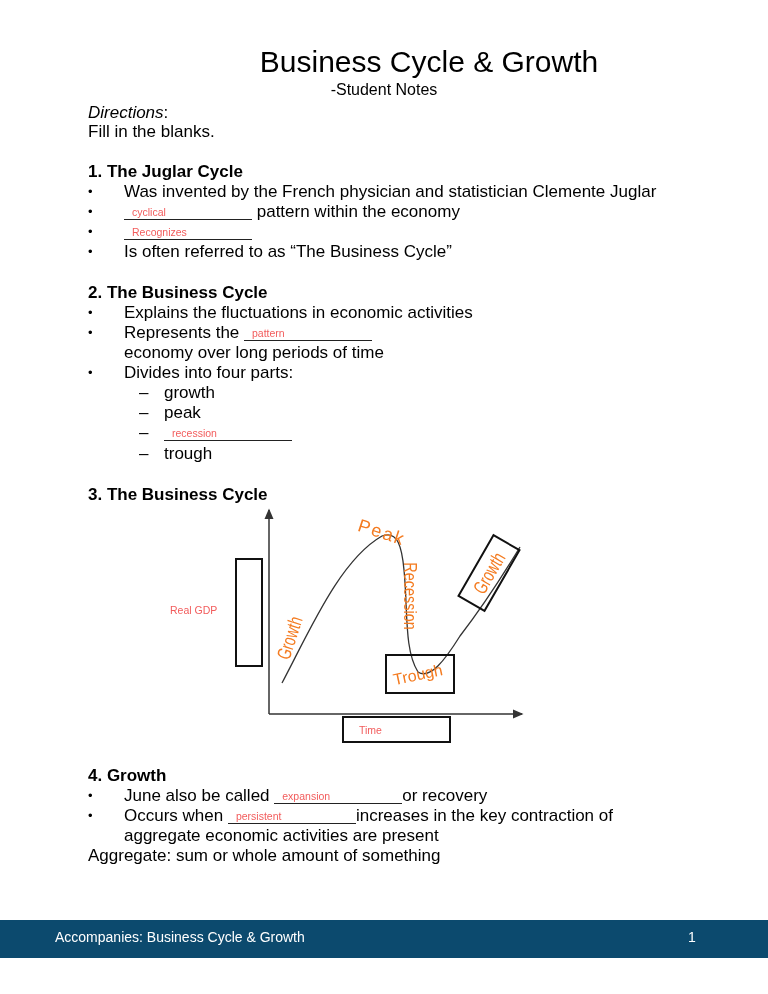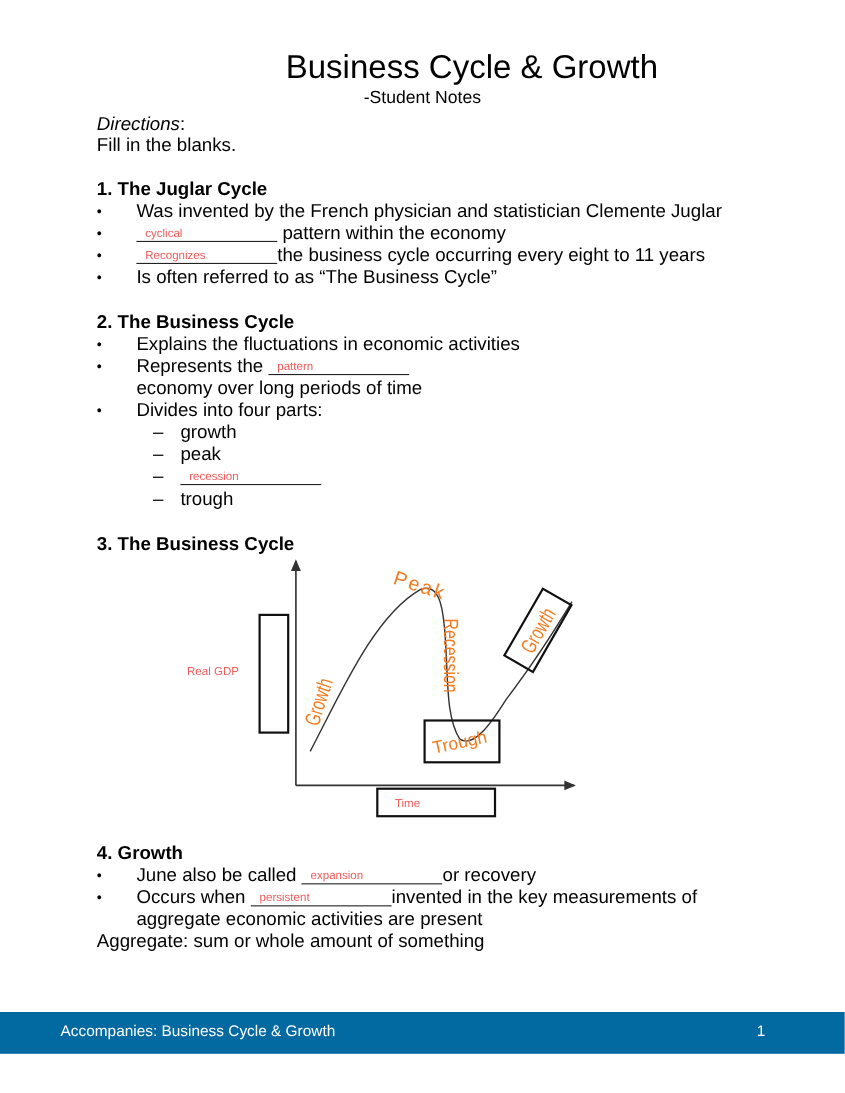--- a/index.html
+++ b/index.html
@@ -13,41 +13,41 @@
   .italic { font-style: italic; }
   .h { font-weight: bold; }
   .bullet { position: absolute; left: 88px; font-size: 13px; line-height: 20px; }
   .btxt { position: absolute; left: 124px; font-size: 17px; line-height: 20px; white-space: nowrap; }
   .dash { position: absolute; left: 139px; font-size: 17px; line-height: 20px; }
   .dtxt { position: absolute; left: 164px; font-size: 17px; line-height: 20px; white-space: nowrap; }
   .blank { display: inline-block; position: relative; border-bottom: 1.2px solid #222;
            height: 16px; vertical-align: baseline; margin-bottom: -3px; }
   .blank .ans { position: absolute; left: 8px; bottom: 1px; color: #f25c5c; font-size: 10.5px;
                 line-height: 12px; white-space: nowrap; }
-  .footer { position: absolute; left: 0; top: 920px; width: 768px; height: 38px; background: #0369a1; }
+  .footer { position: absolute; left: 0; top: 920px; width: 768px; height: 38px; background: #0c4a6e; }
   .footer .fl { position: absolute; left: 55px; top: 8px; color: #fff; font-size: 14px; line-height: 18px; }
   .footer .fr { position: absolute; left: 688px; top: 8px; color: #fff; font-size: 14px; line-height: 18px; }
   svg text { font-family: "Liberation Sans", sans-serif; }
 </style>
 </head>
 <body>
 
 <div class="title">Business Cycle &amp; Growth</div>
 <div class="subtitle">-Student Notes</div>
 
 <div class="txt" style="top:103px"><span class="italic">Directions</span><span>:</span></div>
 <div class="txt" style="top:122px">Fill in the blanks.</div>
 
 <div class="txt h" style="top:162px">1. The Juglar Cycle</div>
 <div class="bullet" style="top:182px">•</div>
 <div class="btxt" style="top:182px">Was invented by the French physician and statistician Clemente Juglar</div>
 <div class="bullet" style="top:202px">•</div>
 <div class="btxt" style="top:202px"><span class="blank" style="width:128px"><span class="ans">cyclical</span></span><span> pattern within the economy</span></div>
 <div class="bullet" style="top:222px">•</div>
-<div class="btxt" style="top:222px"><span class="blank" style="width:128px"><span class="ans">Recognizes</span></span><span>the business cycle occurring every eight to 11 years</span></div>
+<div class="btxt" style="top:222px"><span class="blank" style="width:128px"><span class="ans">Recognizes</span></span></div>
 <div class="bullet" style="top:242px">•</div>
 <div class="btxt" style="top:242px">Is often referred to as “The Business Cycle”</div>
 
 <div class="txt h" style="top:283px">2. The Business Cycle</div>
 <div class="bullet" style="top:303px">•</div>
 <div class="btxt" style="top:303px">Explains the fluctuations in economic activities</div>
 <div class="bullet" style="top:323px">•</div>
 <div class="btxt" style="top:323px"><span>Represents the </span><span class="blank" style="width:128px"><span class="ans">pattern</span></span></div>
 <div class="btxt" style="top:343px">economy over long periods of time</div>
 <div class="bullet" style="top:363px">•</div>
@@ -99,20 +99,20 @@
   </g>
   <g transform="translate(419,680) rotate(-12)">
     <text x="0" y="0" text-anchor="middle" font-size="16" fill="#f47b20">Trough</text>
   </g>
 </svg>
 
 <div class="txt h" style="top:766px">4. Growth</div>
 <div class="bullet" style="top:786px">•</div>
 <div class="btxt" style="top:786px"><span>June also be called </span><span class="blank" style="width:128px"><span class="ans">expansion</span></span><span>or recovery</span></div>
 <div class="bullet" style="top:806px">•</div>
-<div class="btxt" style="top:806px"><span>Occurs when </span><span class="blank" style="width:128px"><span class="ans">persistent</span></span><span>invented in the key measurements of</span></div>
+<div class="btxt" style="top:806px"><span>Occurs when </span><span class="blank" style="width:128px"><span class="ans">persistent</span></span><span>increases in the key contraction of</span></div>
 <div class="btxt" style="top:826px">aggregate economic activities are present</div>
 <div class="txt" style="top:846px">Aggregate: sum or whole amount of something</div>
 
 <div class="footer">
   <span class="fl">Accompanies: Business Cycle &amp; Growth</span>
   <span class="fr">1</span>
 </div>
 
 </body></html>

